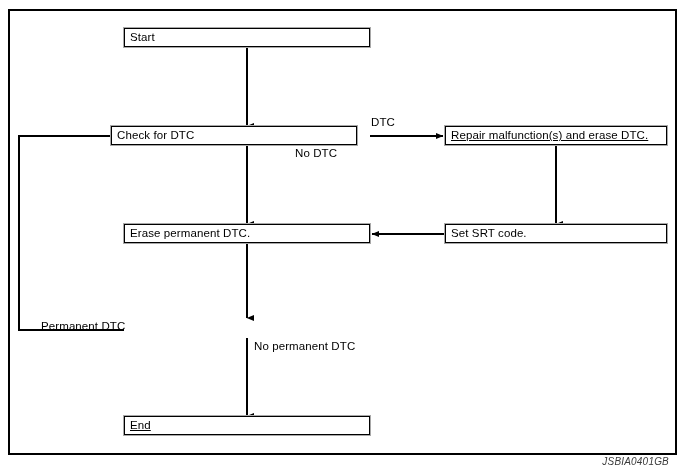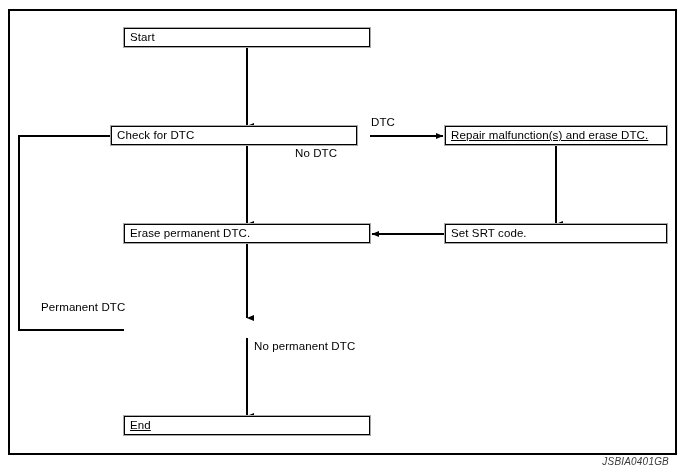--- a/index.html
+++ b/index.html
@@ -127,19 +127,19 @@
 
 
   <div class="node" style="left:124px; top:416px; width:246px;text-decoration:underline;">
     <span>End</span>
   </div>
 
   <div class="edge-label" style="left:371px; top:116px;">DTC</div>
 
   <div class="edge-label" style="left:254px; top:147px;margin-left:41px;">No DTC</div>
 
-  <div class="edge-label" style="left:41px; top:301px;">Permanent DTC</div>
+  <div class="edge-label" style="left:41px; top:320px;">Permanent DTC</div>
 
   <div class="edge-label" style="left:254px; top:340px;">No permanent DTC</div>
 
   <div id="watermark">JSBIA0401GB</div>
 
 </div>
 
 </body></html>

